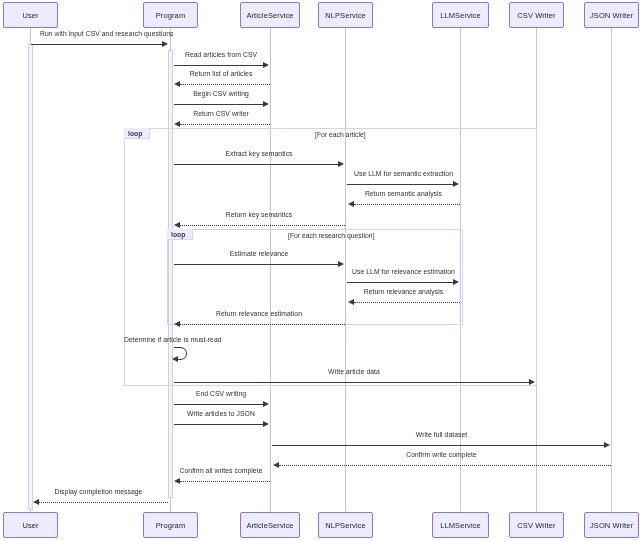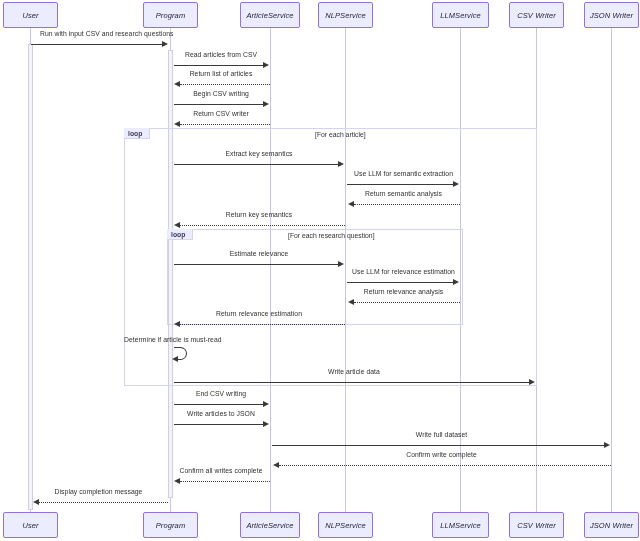--- a/index.html
+++ b/index.html
@@ -7,21 +7,20 @@
        font-family:"Liberation Sans","DejaVu Sans",sans-serif;}
   #diagram{position:relative;width:640px;height:541px;background:#fff;}
 
   
   .actor-box{
     position:absolute;box-sizing:border-box;
     background:#ECECFF;border:1px solid #9370DB;border-radius:2px;
     display:flex;align-items:center;justify-content:center;
     font-size:7.5px;color:#1f1f2e;letter-spacing:.1px;
     height:26px;
-    font-style:italic;
   }
   
   .lifeline{position:absolute;width:1px;background:#c5c5e8;}
   
   .activation{position:absolute;width:5px;background:#f4f4f8;
               border:1px solid #cfcfe4;box-sizing:border-box;}
 
   
   .msg{position:absolute;height:1px;background:#3a3a3a;}
   .msg.dotted{background:transparent;border-top:1px dotted #3a3a3a;height:0;}

